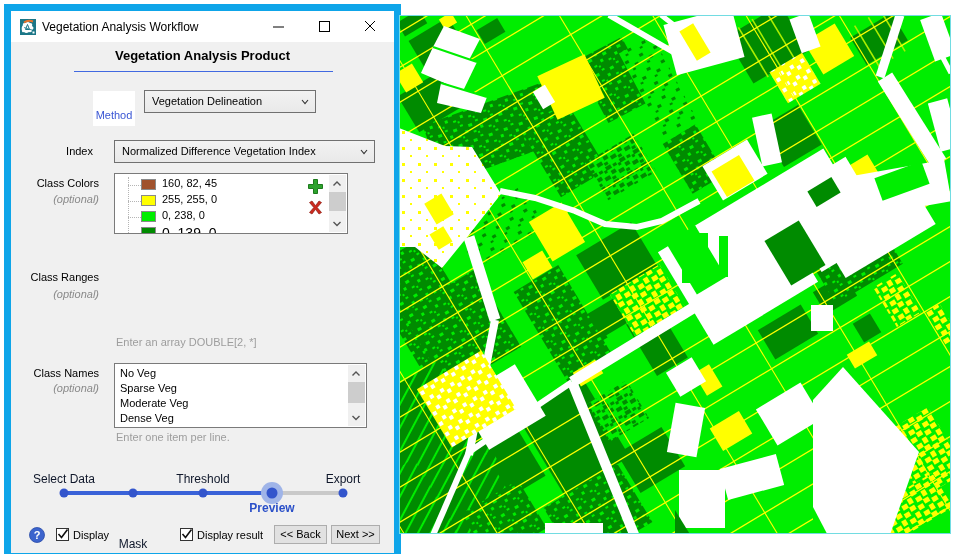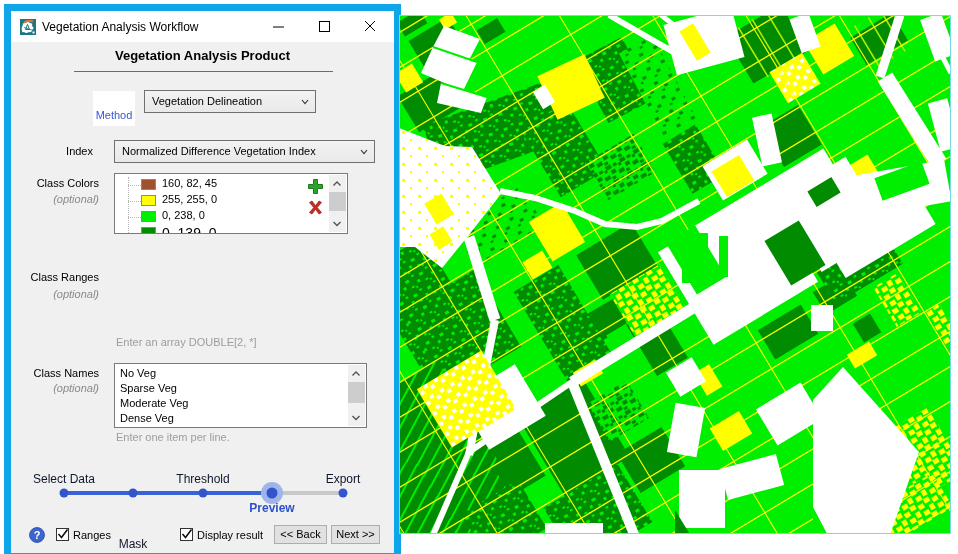--- a/index.html
+++ b/index.html
@@ -129,21 +129,21 @@
 <div class="steplbl" style="left:292px;top:461px;width:80px;">Export</div>
 <svg style="position:absolute;left:18px;top:516px;" width="16" height="16" viewBox="0 0 16 16">
 <circle cx="8" cy="8" r="7.5" fill="#3c64cd"></circle>
       <circle cx="8" cy="8" r="7.5" fill="none" stroke="#2a4ba8" stroke-width="0.8"></circle>
 <text x="8" y="12" font-size="11" font-weight="bold" fill="#fff" text-anchor="middle" font-family="Liberation Sans">?</text>
     </svg>
 <div class="cbx" style="left:45px;top:517px;"></div>
     <svg style="position:absolute;left:45px;top:516px;" width="14" height="14" viewBox="0 0 14 14">
       <path d="M2.5 7 L5.5 10.5 L11.5 2.5" stroke="#111" stroke-width="1.6" fill="none"></path>
     </svg>
-<div style="position:absolute;left:62px;top:518px;font-size:11px;">Ranges</div>
+<div style="position:absolute;left:62px;top:518px;font-size:11px;">Display</div>
 <div class="cbx" style="left:169px;top:517px;"></div>
     <svg style="position:absolute;left:169px;top:516px;" width="14" height="14" viewBox="0 0 14 14">
       <path d="M2.5 7 L5.5 10.5 L11.5 2.5" stroke="#111" stroke-width="1.6" fill="none"></path>
     </svg>
 <div style="position:absolute;left:186px;top:518px;font-size:11px;">Display result</div>
 <div class="btn" style="left:263px;top:514px;width:51px;padding-top:2px;">&lt;&lt; Back</div>
 <div class="btn" style="left:320px;top:514px;width:47px;padding-top:2px;">Next &gt;&gt;</div>
 </div>
 <svg style="position:absolute;left:399px;top:15px;" width="552" height="519" viewBox="0 0 552 519">
 <defs>

